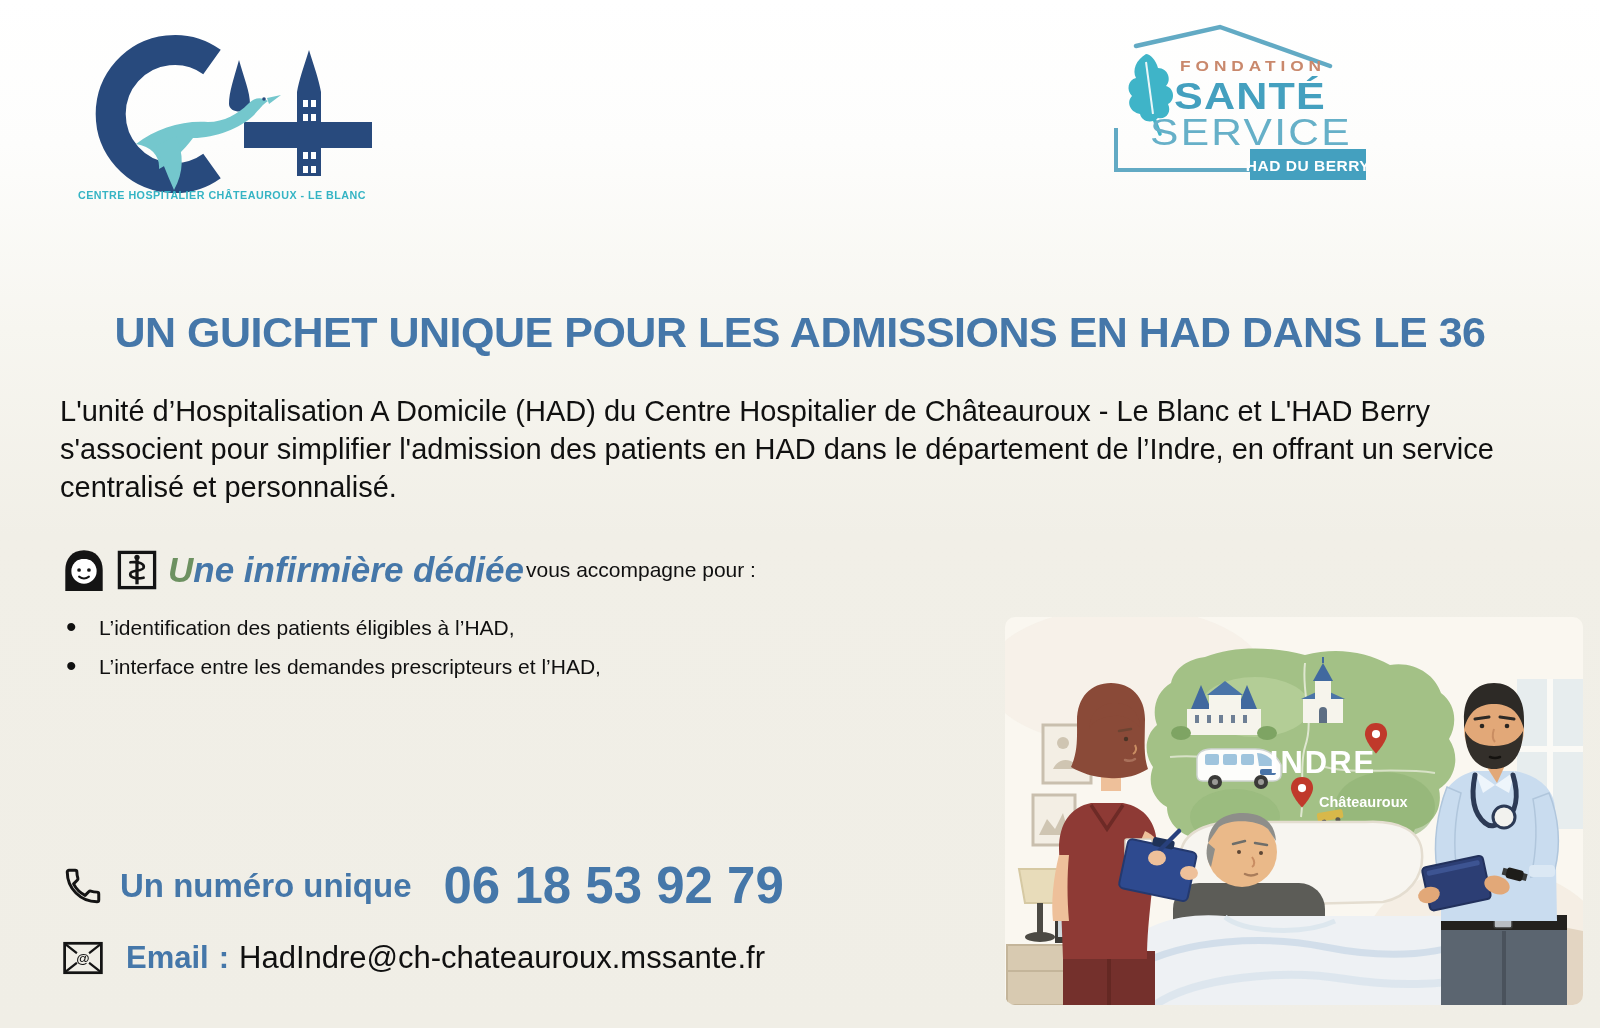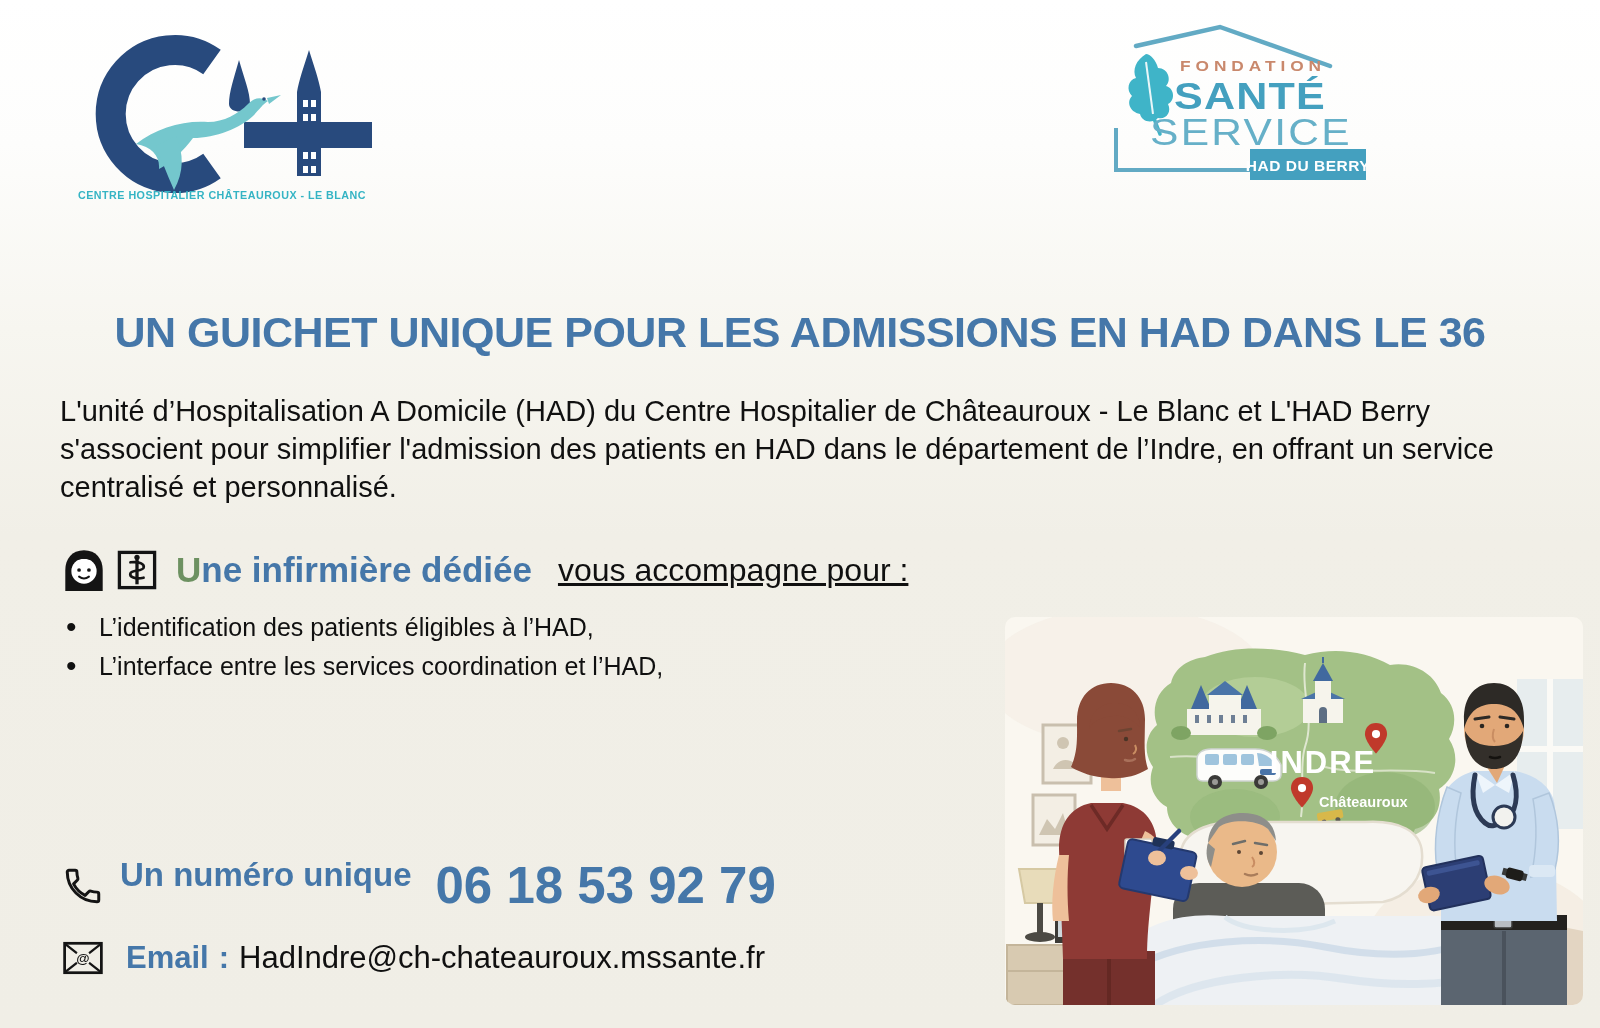--- a/index.html
+++ b/index.html
@@ -10,28 +10,28 @@
   }
   .ch-logo{position:absolute;left:72px;top:26px;width:300px;height:180px;}
   .fond-logo{position:absolute;left:1098px;top:22px;width:268px;height:165px;}
   .main-title{
     position:absolute;top:272px;left:0;width:100%;text-align:center;
     font-size:43px;font-weight:bold;color:#4577a9;letter-spacing:-0.5px;white-space:nowrap;margin-top:36px;
   }
   .intro{position:absolute;top:363px;left:60px;width:1498px;font-size:29px;line-height:38px;color:#101010;}
   .nurse-line{position:absolute;top:548px;left:62px;display:flex;align-items:center;}
   .nurse-line .icon{margin-right:9px;display:block;}
-  .lead{font-size:35px;font-weight:bold;color:#4577a9;margin-left:8px;white-space:nowrap;}
+  .lead{font-size:35px;font-weight:bold;color:#4577a9;margin-left:0;white-space:nowrap;font-style:italic;}
   .lead .green{color:#6d9161;}
-  .nurse-tail{font-size:32px;color:#101010;margin-left:26px;white-space:nowrap;text-decoration:underline;}
+  .nurse-tail{font-size:21px;color:#101010;margin-left:2px;white-space:nowrap;}
   .bullets{position:absolute;top:613px;left:66px;margin:0;padding:0;list-style:none;}
-  .bullets li{position:relative;font-size:25px;line-height:29px;color:#101010;margin-bottom:10px;padding-left:33px;}
+  .bullets li{position:relative;font-size:21px;line-height:29px;color:#101010;margin-bottom:10px;padding-left:33px;}
   .bullets li::before{content:"\2022";position:absolute;left:0;top:-1px;font-size:30px;color:#101010;}
   .phone-line{position:absolute;top:856px;left:62px;display:flex;align-items:center;}
-  .phone-text{display:flex;align-items:flex-start;margin-left:16px;}
+  .phone-text{display:flex;align-items:center;margin-left:16px;gap:8px;}
   .phone-label{font-size:33px;font-weight:bold;color:#4577a9;white-space:nowrap;}
   .phone-number{font-size:51px;font-weight:bold;color:#4577a9;margin-left:24px;white-space:nowrap;}
   .email-line{position:absolute;top:940px;left:62px;display:flex;align-items:center;}
   .email-text{display:flex;align-items:baseline;margin-left:22px;}
   .email-label{font-size:31px;font-weight:bold;color:#4577a9;}
   .email-sep{font-size:31px;font-weight:bold;color:#4577a9;margin:0 10px;}
   .email-address{font-size:31px;color:#101010;}
   .illustration{position:absolute;left:1005px;top:617px;width:578px;height:388px;border-radius:10px;overflow:hidden;}
 </style>
 </head>
@@ -93,21 +93,21 @@
       <line x1="20" y1="8" x2="20" y2="33" stroke="#141414" stroke-width="3"></line>
       <circle cx="20" cy="8.5" r="2.4" fill="#141414"></circle>
       <path d="M14,13 C23,12 27,15 26,18 C25,21 15,20 14,23 C13,26 18,29 26,27" stroke="#141414" stroke-width="2.4" fill="none" stroke-linecap="round"></path>
     </svg>
     <span class="lead"><span class="green">U</span><span>ne infirmière dédiée</span></span>
     <span class="nurse-tail">vous accompagne pour :</span>
   </div>
 
   <ul class="bullets">
     <li>L’identification des patients éligibles à l’HAD,</li>
-    <li>L’interface entre les services coordination et l’HAD,</li>
+    <li>L’interface entre les demandes prescripteurs et l’HAD,</li>
   </ul>
 
   <div class="phone-line">
     <svg width="42" height="42" viewBox="0 0 24 24">
       <path d="M6.62 10.79c1.44 2.83 3.76 5.14 6.59 6.59l2.2-2.21c.27-.27.67-.36 1.02-.24 1.12.37 2.33.57 3.57.57.55 0 1 .45 1 1V20c0 .55-.45 1-1 1-9.39 0-17-7.61-17-17 0-.55.45-1 1-1h3.5c.55 0 1 .45 1 1 0 1.25.2 2.45.57 3.57.11.35.03.74-.25 1.02l-2.2 2.2z" fill="none" stroke="#141414" stroke-width="1.7" stroke-linejoin="round"></path>
     </svg>
     <span class="phone-text">
       <span class="phone-label">Un numéro unique</span>
       <span class="phone-number">06 18 53 92 79</span>
     </span>

